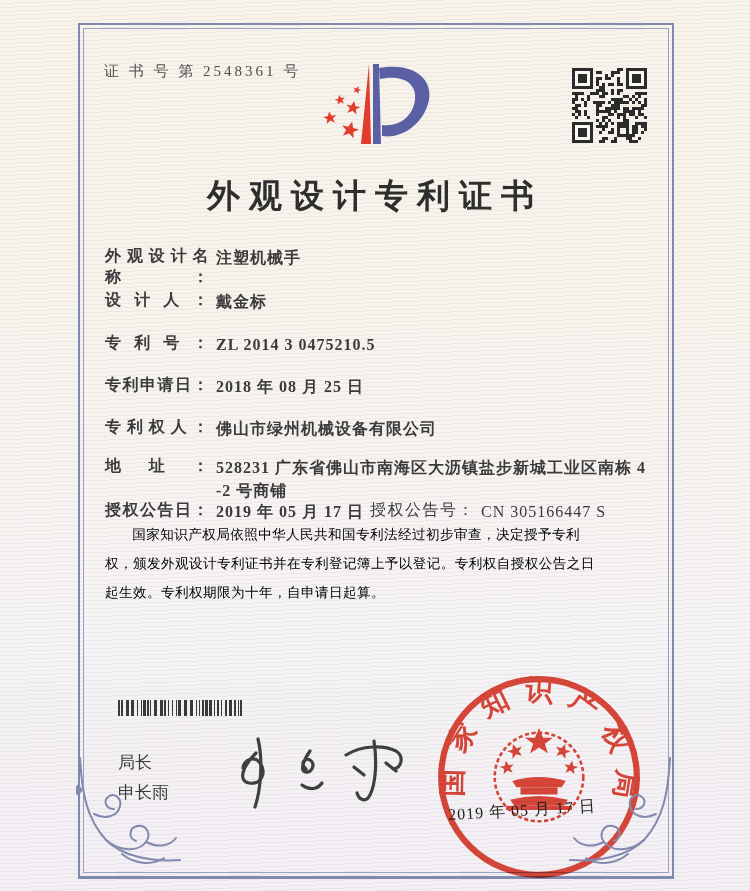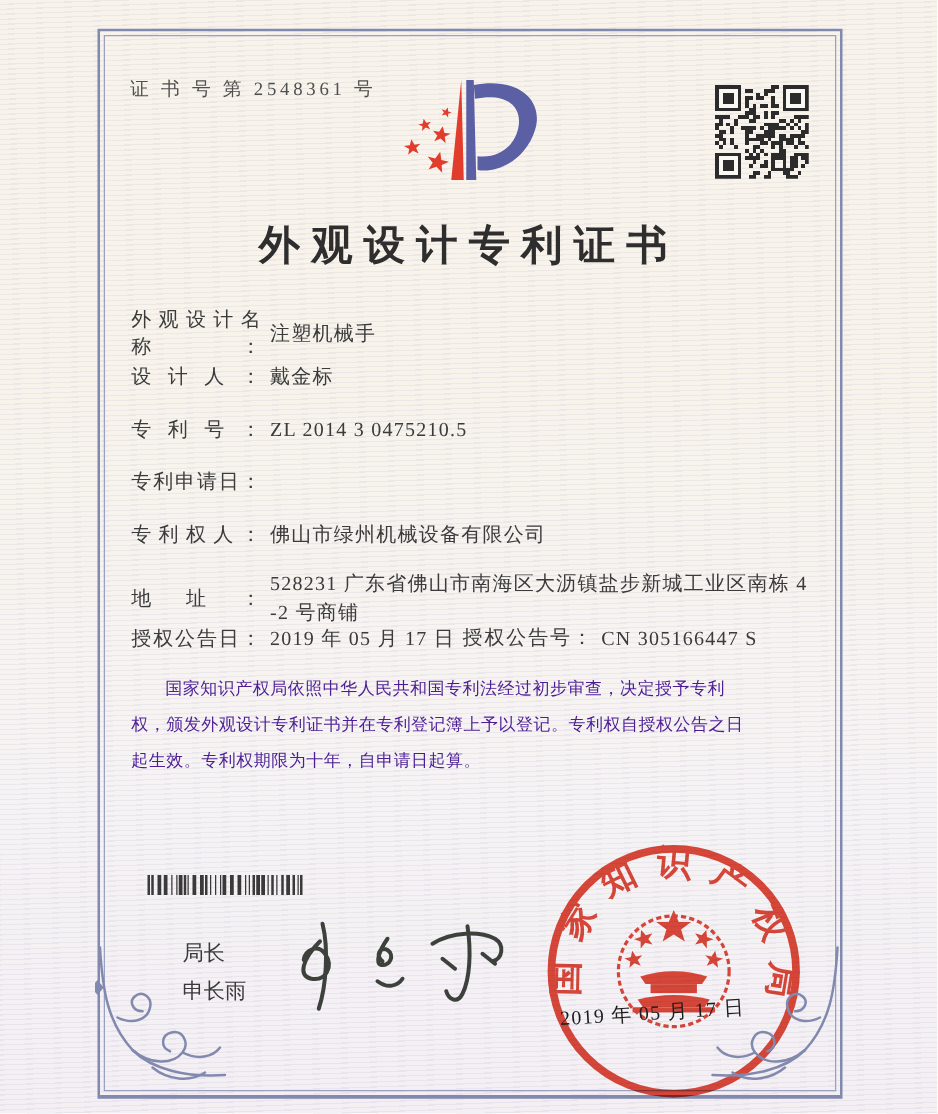--- a/index.html
+++ b/index.html
@@ -13,33 +13,33 @@
   
   .frame{position:absolute;left:78px;top:23px;width:592px;height:851px;
          border:2px solid #8289ae;border-bottom-width:3px;}
   .frame-inner{position:absolute;inset:3px;border:1px solid #9aa0c2;}
   .cert-no{position:absolute;left:104px;top:62px;font-size:15px;letter-spacing:3px;color:#4f4f4f;}
   .logo{position:absolute;left:300px;top:38px;}
   .qr{position:absolute;left:572px;top:68px;width:75px;height:75px;}
   .title{position:absolute;left:0;top:174px;width:750px;text-align:center;
          font-size:33px;font-weight:bold;letter-spacing:9px;color:#2e2e2e;}
   .fields{position:absolute;left:105px;top:244px;width:545px;font-size:16px;color:#3b3b3b;}
-  .frow{position:absolute;left:0;display:flex;align-items:center;}
+  .frow{position:absolute;left:0;display:flex;align-items:flex-start;font-weight:bold;}
   .flabel{display:inline-block;width:104px;min-width:104px;text-align:justify;text-align-last:justify;
           margin-right:7px;letter-spacing:0.5px;}
   .fvalue{display:inline-block;letter-spacing:1px;line-height:23px;}
   .addr .fvalue{width:430px;}
   .frow2{position:absolute;display:flex;align-items:flex-start;}
-  .paras{position:absolute;left:105px;top:536px;width:500px;font-size:13.6px;line-height:29px;
-         color:#4c1d95;letter-spacing:0.4px;}
+  .paras{position:absolute;left:105px;top:520px;width:500px;font-size:13.6px;line-height:29px;
+         color:#000000;letter-spacing:0.4px;}
   .paras p{margin:0;text-indent:2em;}
   .barcode{position:absolute;left:118px;top:700px;width:178px;height:16px;display:flex;align-items:stretch;}
   .barcode span{display:block;height:100%;}
   .director{position:absolute;left:118px;top:748px;font-size:17px;color:#3a3a3a;
-            font-family:"Liberation Sans","DejaVu Sans",sans-serif;line-height:30px;margin-left:28px;}
+            font-family:"Liberation Sans","DejaVu Sans",sans-serif;line-height:30px;}
   .signature{position:absolute;left:218px;top:733px;}
   .seal{position:absolute;left:436px;top:674px;opacity:0.92;mix-blend-mode:multiply;}
   .seal-date{position:absolute;left:448px;top:799px;width:200px;font-size:16px;color:#1e1e1e;
              letter-spacing:1px;transform:rotate(-3.5deg);}
   .footer{position:absolute;left:0;top:848px;width:750px;text-align:center;font-size:13.5px;
           letter-spacing:2px;color:#3f3f3f;}
   .flourish{position:absolute;pointer-events:none;}
   .fl-left{left:76px;top:756px;}
   .fl-right{left:562px;top:756px;transform:scaleX(-1);}
 </style>
@@ -290,20 +290,21 @@
     <div class="frow" style="top:46px">
       <span class="flabel">设计人：</span>
       <span class="fvalue">戴金标</span>
     </div>
     <div class="frow" style="top:89px">
       <span class="flabel">专利号：</span>
       <span class="fvalue">ZL 2014 3 0475210.5</span>
     </div>
     <div class="frow" style="top:131px">
       <span class="flabel">专利申请日：</span>
+      <span class="fvalue">2018 年 08 月 25 日</span>
     </div>
     <div class="frow" style="top:173px">
       <span class="flabel">专利权人：</span>
       <span class="fvalue">佛山市绿州机械设备有限公司</span>
     </div>
     <div class="frow addr" style="top:212px">
       <span class="flabel">地址：</span>
       <span class="fvalue">528231 广东省佛山市南海区大沥镇盐步新城工业区南栋 4 -2 号商铺</span>
     </div>
     <div class="frow" style="top:256px">

